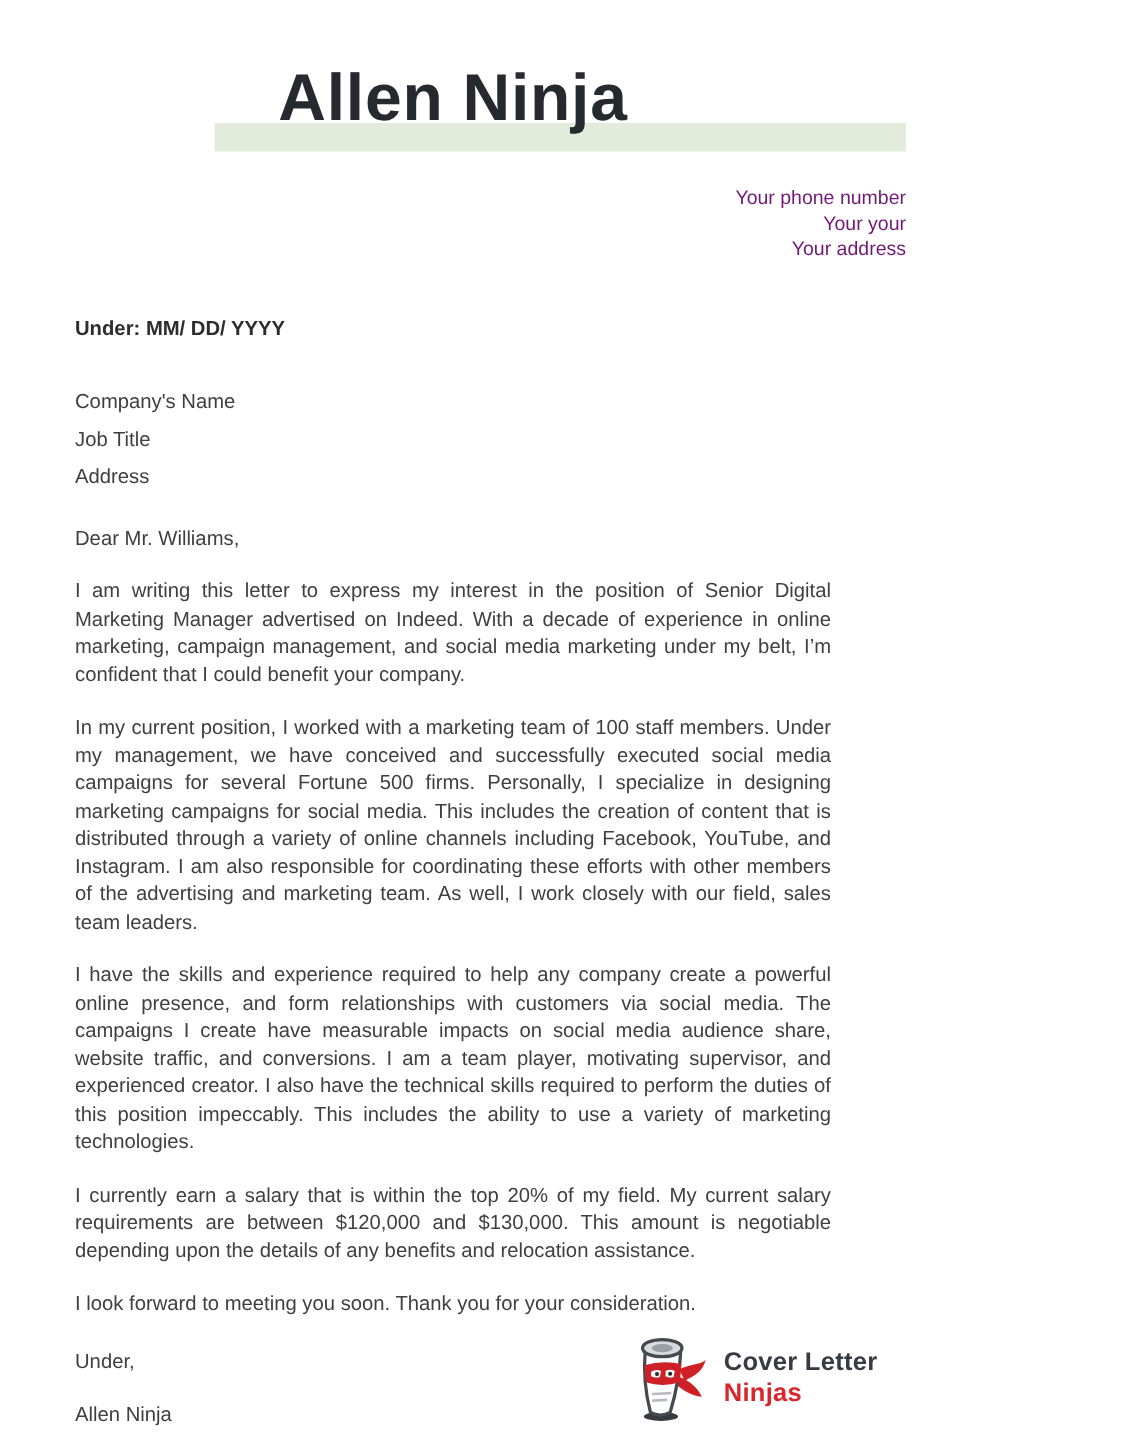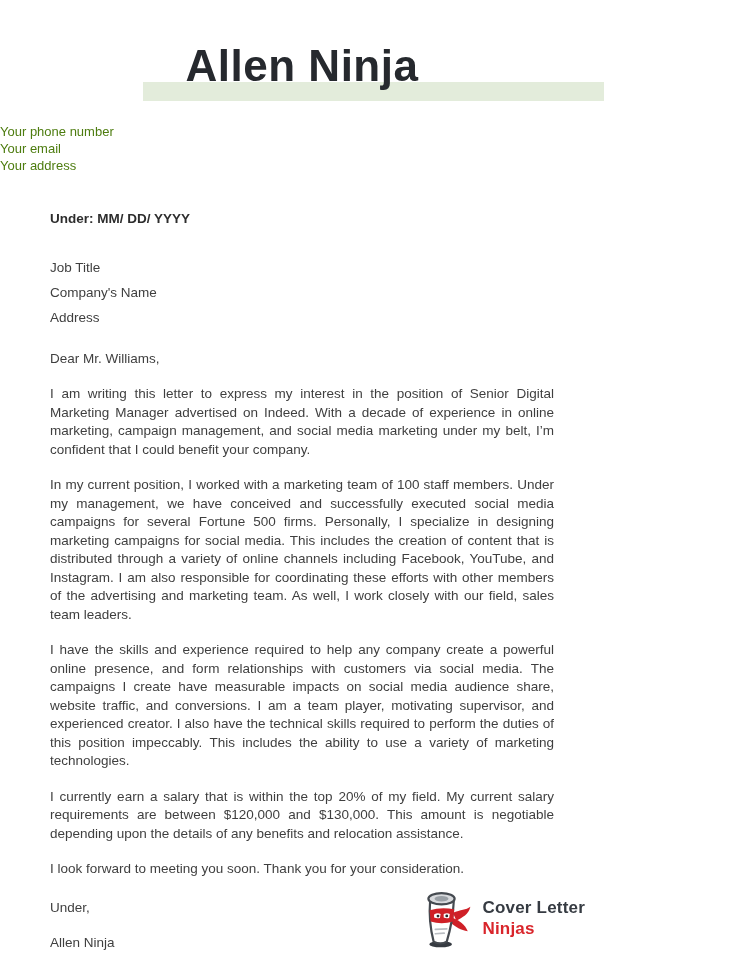--- a/index.html
+++ b/index.html
@@ -34,24 +34,24 @@
     font-size: 44px;
     line-height: 44px;
     font-weight: bold;
     color: #26292e;
     letter-spacing: 0.5px;
     z-index: 1;
   }
   
   .contact {
     margin-top: 22px;
-    text-align: left;
+    text-align: right;
     font-size: 13px;
     line-height: 17px;
-    color: #4d7c0f;
+    color: #701a75;
   }
   .contact p { margin: 0; }
   
   .letter-body {
     padding: 0 50px;
     font-size: 13.5px;
     line-height: 18.5px;
     color: #3f3f3f;
   }
   .date-line {
@@ -93,30 +93,30 @@
 
 <div class="page">
 
   <header class="header">
     <div class="accent-bar"></div>
     <h1 class="name">Allen Ninja</h1>
   </header>
 
   <div class="contact">
     <p>Your phone number</p>
-    <p>Your email</p>
+    <p>Your your</p>
     <p>Your address</p>
   </div>
 
   <main class="letter-body">
     <p class="date-line">Under: MM/ DD/ YYYY</p>
 
     <div class="recipient">
+      <p>Company's Name</p>
       <p>Job Title</p>
-      <p>Company's Name</p>
       <p>Address</p>
     </div>
 
     <p class="salutation">Dear Mr. Williams,</p>
 
     <p class="para">I am writing this letter to express my interest in the position of Senior Digital Marketing Manager advertised on Indeed. With a decade of experience in online marketing, campaign management, and social media marketing under my belt, I’m confident that I could benefit your company.</p>
     <p class="para">In my current position, I worked with a marketing team of 100 staff members. Under my management, we have conceived and successfully executed social media campaigns for several Fortune 500 firms. Personally, I specialize in designing marketing campaigns for social media. This includes the creation of content that is distributed through a variety of online channels including Facebook, YouTube, and Instagram. I am also responsible for coordinating these efforts with other members of the advertising and marketing team. As well, I work closely with our field, sales team leaders.</p>
     <p class="para">I have the skills and experience required to help any company create a powerful online presence, and form relationships with customers via social media. The campaigns I create have measurable impacts on social media audience share, website traffic, and conversions. I am a team player, motivating supervisor, and experienced creator. I also have the technical skills required to perform the duties of this position impeccably. This includes the ability to use a variety of marketing technologies.</p>
     <p class="para">I currently earn a salary that is within the top 20% of my field. My current salary requirements are between $120,000 and $130,000. This amount is negotiable depending upon the details of any benefits and relocation assistance.</p>
 

